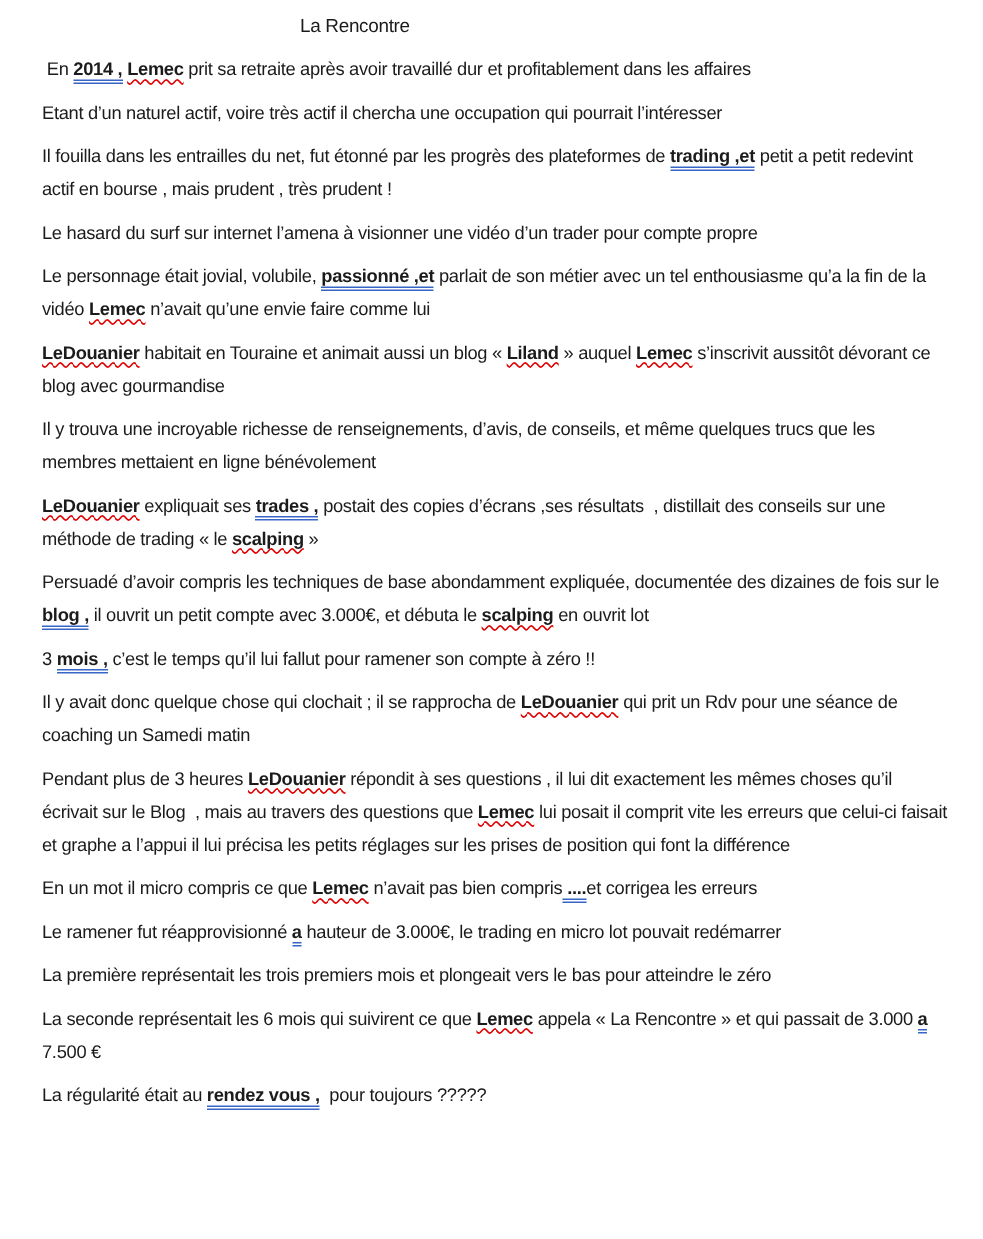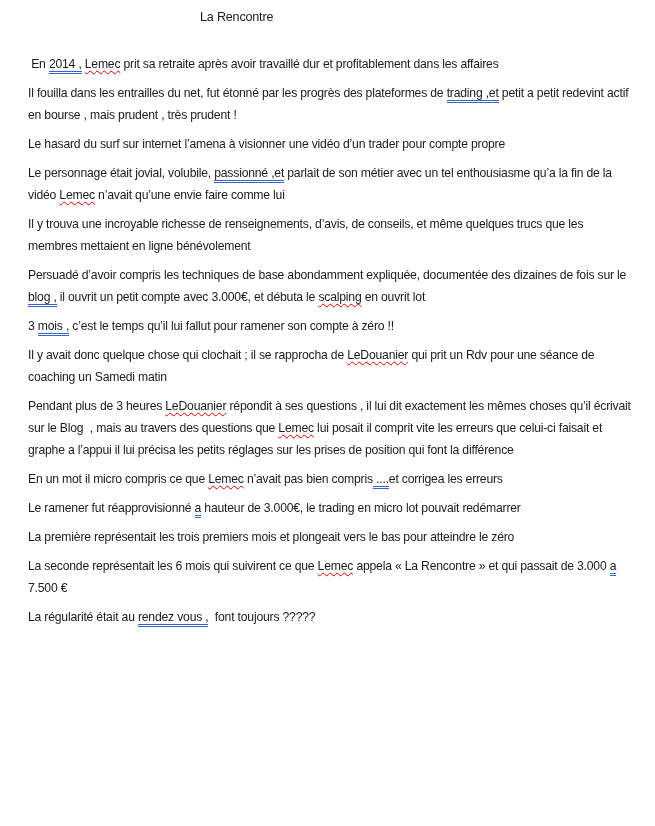--- a/index.html
+++ b/index.html
@@ -20,55 +20,60 @@
     font-family: "Liberation Sans", sans-serif;
     font-size: 12.2px;
     letter-spacing: -0.2px;
     color: var(--text);
   }
   .doc-title {
     font-size: 12.6px;
     font-weight: 400;
     line-height: 22px;
     padding-left: 172px;
-    margin: 0 0 25px 0;
+    margin: 0 0 7px 0;
     white-space: pre-wrap;
   }
   .para {
     line-height: 22px;
     margin: 0 0 7px 0;
     white-space: pre-wrap;
   }
   .mark-grammar {
     border-bottom: 3px double var(--grammar);
     padding-bottom: 0px;
+    font-weight: bold;
   }
   .mark-spelling {
     text-decoration: underline;
     text-decoration-style: wavy;
     text-decoration-color: var(--spelling);
     text-decoration-thickness: 1px;
     text-underline-offset: 2px;
     text-decoration-skip-ink: none;
+    font-weight: bold;
   }
 </style>
 </head>
 <body>
 
 <div class="page">
   <p class="doc-title">La Rencontre</p>
   <div>
       <p class="para"><span> En </span><span class="mark-grammar">2014 ,</span><span> </span><span class="mark-spelling">Lemec</span><span> prit sa retraite après avoir travaillé dur et profitablement dans les affaires</span></p>
+      <p class="para"><span>Etant d’un naturel actif, voire très actif il chercha une occupation qui pourrait l’intéresser</span></p>
       <p class="para"><span>Il fouilla dans les entrailles du net, fut étonné par les progrès des plateformes de </span><span class="mark-grammar">trading ,et</span><span> petit a petit redevint actif en bourse , mais prudent , très prudent !</span></p>
       <p class="para"><span>Le hasard du surf sur internet l’amena à visionner une vidéo d’un trader pour compte propre</span></p>
       <p class="para"><span>Le personnage était jovial, volubile, </span><span class="mark-grammar">passionné ,et</span><span> parlait de son métier avec un tel enthousiasme qu’a la fin de la vidéo </span><span class="mark-spelling">Lemec</span><span> n’avait qu’une envie faire comme lui</span></p>
+      <p class="para"><span class="mark-spelling">LeDouanier</span><span> habitait en Touraine et animait aussi un blog « </span><span class="mark-spelling">Liland</span><span> » auquel </span><span class="mark-spelling">Lemec</span><span> s’inscrivit aussitôt dévorant ce blog avec gourmandise</span></p>
       <p class="para"><span>Il y trouva une incroyable richesse de renseignements, d’avis, de conseils, et même quelques trucs que les membres mettaient en ligne bénévolement</span></p>
+      <p class="para"><span class="mark-spelling">LeDouanier</span><span> expliquait ses </span><span class="mark-grammar">trades ,</span><span> postait des copies d’écrans ,ses résultats  , distillait des conseils sur une méthode de trading « le </span><span class="mark-spelling">scalping</span><span> »</span></p>
       <p class="para"><span>Persuadé d’avoir compris les techniques de base abondamment expliquée, documentée des dizaines de fois sur le </span><span class="mark-grammar">blog ,</span><span> il ouvrit un petit compte avec 3.000€, et débuta le </span><span class="mark-spelling">scalping</span><span> en ouvrit lot</span></p>
       <p class="para"><span>3 </span><span class="mark-grammar">mois ,</span><span> c’est le temps qu’il lui fallut pour ramener son compte à zéro !!</span></p>
       <p class="para"><span>Il y avait donc quelque chose qui clochait ; il se rapprocha de </span><span class="mark-spelling">LeDouanier</span><span> qui prit un Rdv pour une séance de coaching un Samedi matin</span></p>
       <p class="para"><span>Pendant plus de 3 heures </span><span class="mark-spelling">LeDouanier</span><span> répondit à ses questions , il lui dit exactement les mêmes choses qu’il écrivait sur le Blog  , mais au travers des questions que </span><span class="mark-spelling">Lemec</span><span> lui posait il comprit vite les erreurs que celui-ci faisait et graphe a l’appui il lui précisa les petits réglages sur les prises de position qui font la différence</span></p>
       <p class="para"><span>En un mot il micro compris ce que </span><span class="mark-spelling">Lemec</span><span> n’avait pas bien compris</span><span class="mark-grammar"> ....</span><span>et corrigea les erreurs</span></p>
       <p class="para"><span>Le ramener fut réapprovisionné </span><span class="mark-grammar">a</span><span> hauteur de 3.000€, le trading en micro lot pouvait redémarrer</span></p>
       <p class="para"><span>La première représentait les trois premiers mois et plongeait vers le bas pour atteindre le zéro</span></p>
       <p class="para"><span>La seconde représentait les 6 mois qui suivirent ce que </span><span class="mark-spelling">Lemec</span><span> appela « La Rencontre » et qui passait de 3.000 </span><span class="mark-grammar">a</span><span> 7.500 €</span></p>
-      <p class="para"><span>La régularité était au </span><span class="mark-grammar">rendez vous ,</span><span>  font toujours ?????</span></p>
+      <p class="para"><span>La régularité était au </span><span class="mark-grammar">rendez vous ,</span><span>  pour toujours ?????</span></p>
     </div>
 </div>
 
 </body></html>

